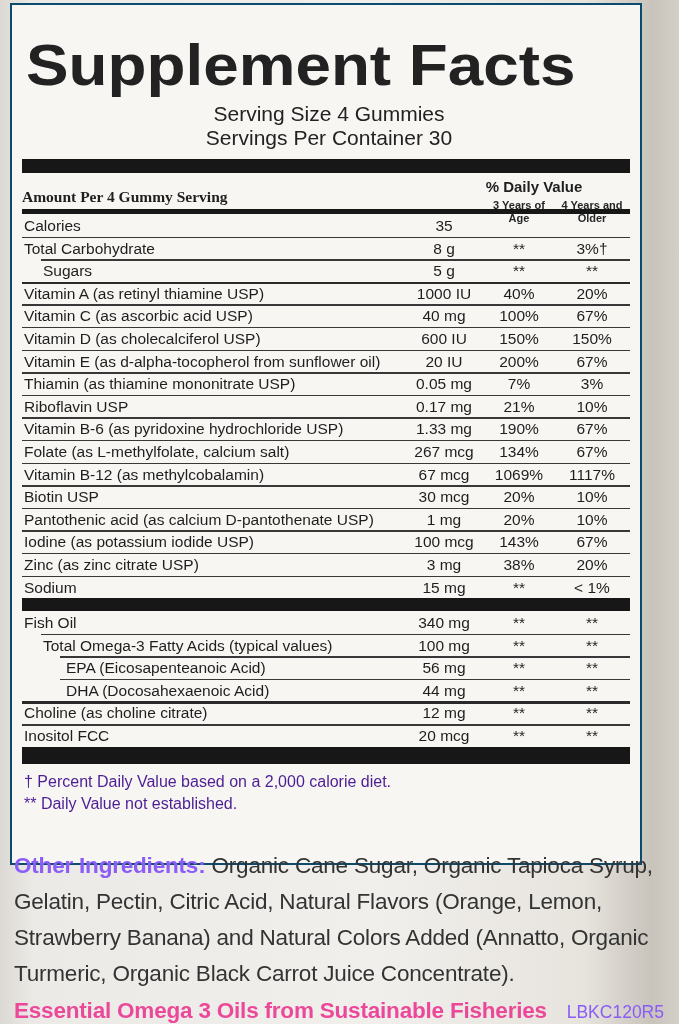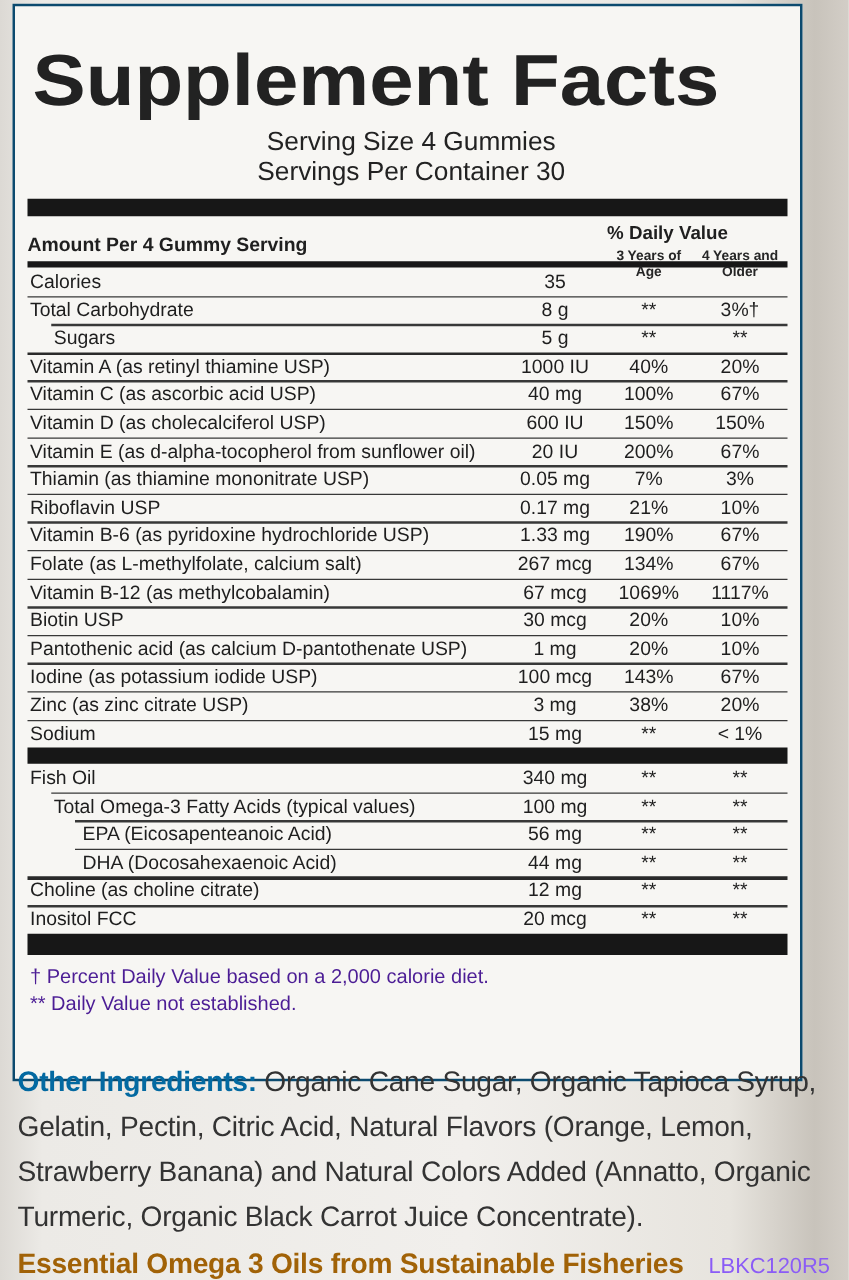--- a/index.html
+++ b/index.html
@@ -24,42 +24,42 @@
   .bar{background:#171717;width:100%;}
   .bar-lg{height:14px;margin-top:9px;}
   .bar-md{height:5px;}
   .bar-sec{height:13px;}
   .bar-bot{height:17px;}
   .thead{position:relative;height:36px;}
   .dv-title{position:absolute;top:5px;right:16px;width:160px;text-align:center;font-size:15px;font-weight:bold;}
   .dv-cols{position:absolute;top:26px;right:0;display:flex;}
   .dv-col{width:70px;text-align:center;font-size:11px;font-weight:bold;line-height:13px;color:#262626;}
   .dv-col.c2{width:76px;}
-  .amount-label{position:absolute;left:0;bottom:3px;font-size:15.5px;font-weight:bold;}
+  .amount-label{position:absolute;left:0;bottom:3px;font-size:15.5px;font-weight:bold;font-family:Liberation Serif, serif;}
   .row{
     display:grid;grid-template-columns:1fr 80px 70px 76px;
     position:relative;padding:3px 0 2.6px 0;align-items:baseline;
   }
   .row::before{content:'';position:absolute;top:0;left:0;right:0;height:1.5px;background:#383838;}
   .row.first::before{display:none;}
   .row.thickline::before{height:2.4px;background:#2a2a2a;}
   .row.ind1::before{left:19px;}
   .row.ind2::before{left:38px;}
   .row span{font-size:15.5px;line-height:17px;white-space:nowrap;color:#1e1e1e;}
   .c-name{padding-left:2px;}
   .ind1 .c-name{padding-left:21px;}
   .ind2 .c-name{padding-left:44px;}
   .c-amount,.c-dv1,.c-dv2{text-align:center;}
   .footnotes{margin-top:7px;margin-left:2px;}
   .footnote{font-size:16px;line-height:22.5px;color:#4c1d95;}
   .bottom{position:absolute;left:14px;top:848px;width:656px;}
   .ingredients{font-size:22.5px;line-height:36px;letter-spacing:-0.2px;color:#333;}
-  .ingredients b{color:#0369a1;}
+  .ingredients b{color:#8b5cf6;}
   .footer-line{display:flex;align-items:baseline;justify-content:space-between;margin-top:6px;}
-  .claim{font-size:22.5px;font-weight:bold;color:#a16207;letter-spacing:-0.2px;}
+  .claim{font-size:22.5px;font-weight:bold;color:#ec4899;letter-spacing:-0.2px;}
   .code{font-size:17.5px;color:#8b5cf6;margin-right:6px;}
 </style>
 </head>
 <body>
 
 <div class="panel">
   <div class="title">Supplement Facts</div>
   <div class="serving-line">Serving Size 4 Gummies</div>
   <div class="serving-line">Servings Per Container 30</div>
 

